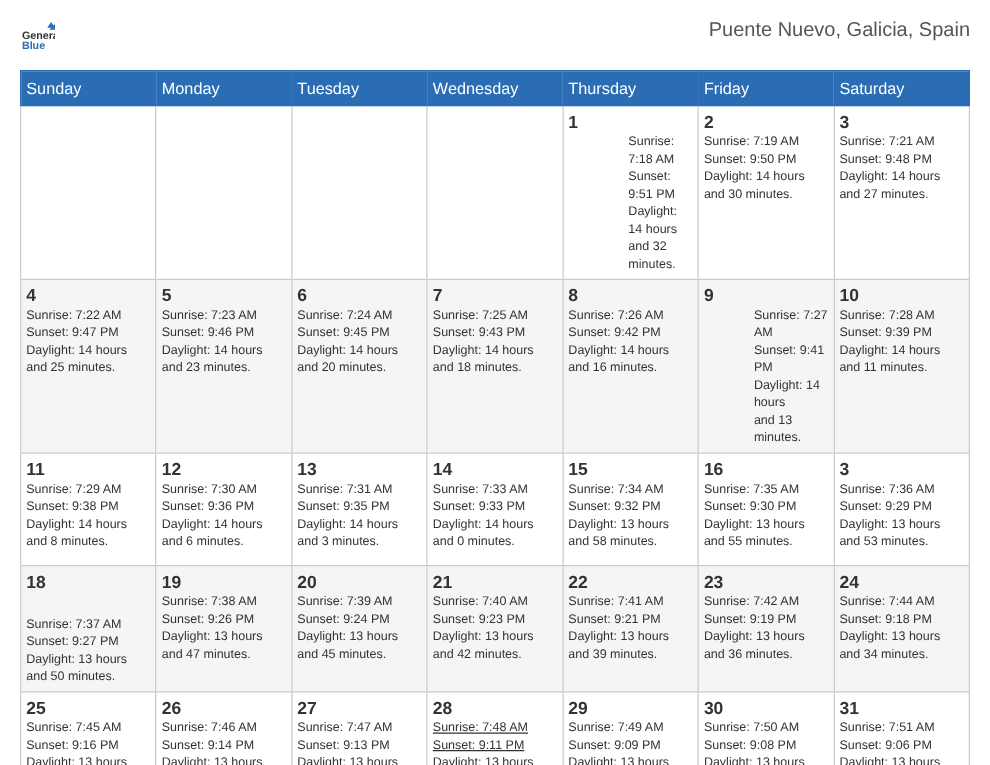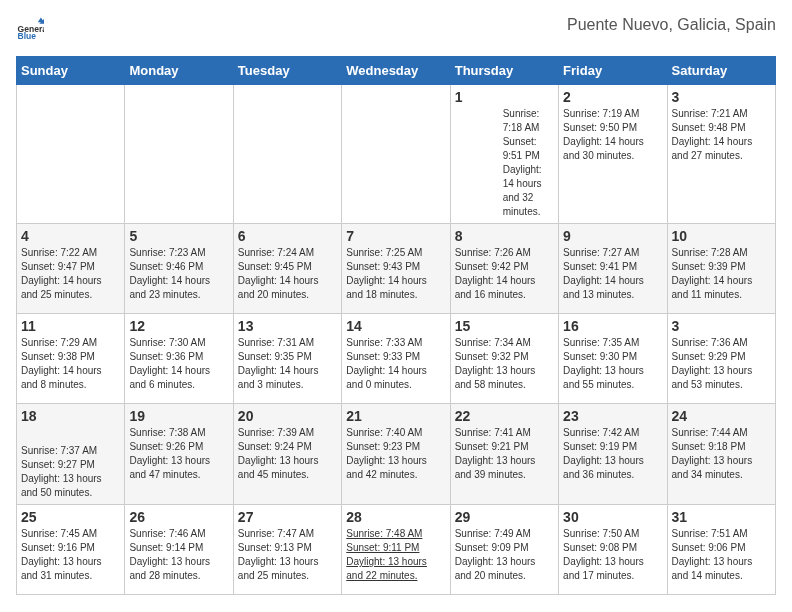--- a/index.html
+++ b/index.html
@@ -40,21 +40,21 @@
     }
     table {
       width: 100%;
       border-collapse: collapse;
       table-layout: fixed;
     }
     thead th {
       background-color: #2a6db5;
       color: #fff;
       font-size: 13px;
-      font-weight: bold;
+      font-weight: normal;
       padding: 6px 4px;
       text-align: left;
       border: 1px solid #2a6db5;
     }
     tbody td {
       border: 1px solid #ccc;
       vertical-align: top;
       padding: 4px;
       height: 90px;
       font-size: 10.5px;
@@ -167,21 +167,21 @@
         </td>
         <td>
           <div class="day-number">8</div>
           <div class="day-info" style="white-space: pre-line;">Sunrise: 7:26 AM
 Sunset: 9:42 PM
 Daylight: 14 hours
 and 16 minutes.</div>
         </td>
         <td>
           <div class="day-number">9</div>
-          <div class="day-info" style="white-space: pre-line;">Sunrise: 7:27 AM
+          <div class="day-info" style="white-space: pre-line; margin-left: 40px;">Sunrise: 7:27 AM
 Sunset: 9:41 PM
 Daylight: 14 hours
 and 13 minutes.</div>
         </td>
         <td>
           <div class="day-number">10</div>
           <div class="day-info" style="white-space: pre-line;">Sunrise: 7:28 AM
 Sunset: 9:39 PM
 Daylight: 14 hours
 and 11 minutes.</div>

